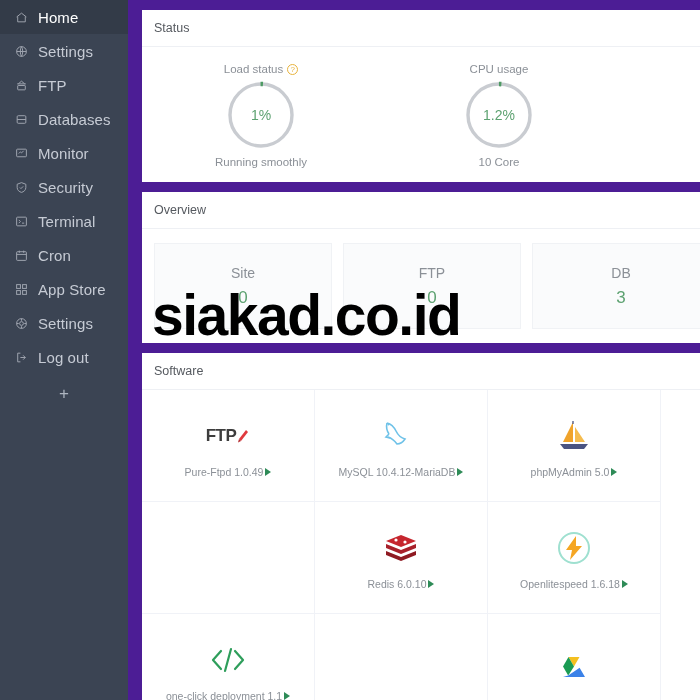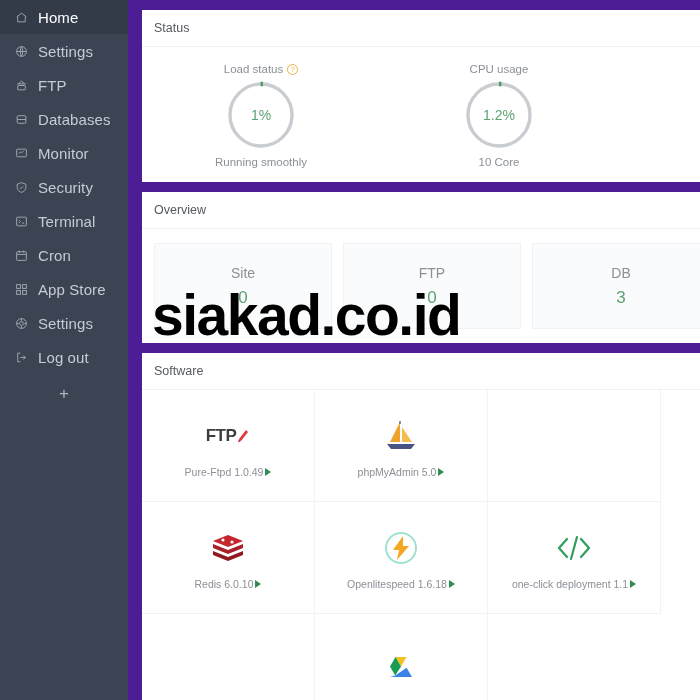--- a/index.html
+++ b/index.html
@@ -329,20 +329,34 @@
                 <path d="M10 2 L12 4 L5 13 L3 11 Z" fill="#e0393e"></path>
                 <path d="M3 11 L5 13 L2 14.5 Z" fill="#b32a2e"></path>
               </svg>
           </div>
           <div class="sw-name">
             <span>Pure-Ftpd 1.0.49</span>
             <i class="play-tri"></i>
           </div>
         </div>
 
+        <div class="sw-cell">
+          <div class="sw-ico">
+            <svg width="40" height="34" viewBox="0 0 40 34" fill="none" stroke="#6fc2e8" stroke-width="1.6">
+              <path d="M6 4c4 1 7 4 9 8 2 4 5 7 9 8-2 3-5 5-8 5-3-4-6-6-9-7"></path>
+              <path d="M6 4c-1 4 0 8 2 11"></path>
+              <path d="M8 15l-3 3 4 1"></path>
+              <circle cx="7.5" cy="5.5" r=".9" fill="#6fc2e8" stroke="none"></circle>
+            </svg>
+          </div>
+          <div class="sw-name">
+            <span>MySQL 10.4.12-MariaDB</span>
+            <i class="play-tri"></i>
+          </div>
+        </div>
 
         <div class="sw-cell">
           <div class="sw-ico">
             <svg width="34" height="34" viewBox="0 0 34 34">
               <path d="M16 3 L16 23 L6 23 Z" fill="#f0a32a"></path>
               <path d="M18 8 L28 23 L18 23 Z" fill="#f5bc4f"></path>
               <path d="M3 25 h28 l-4 5 H7 Z" fill="#4a5482"></path>
               <path d="M16 2 v3" stroke="#4a5482" stroke-width="1.3"></path>
             </svg>
           </div>

